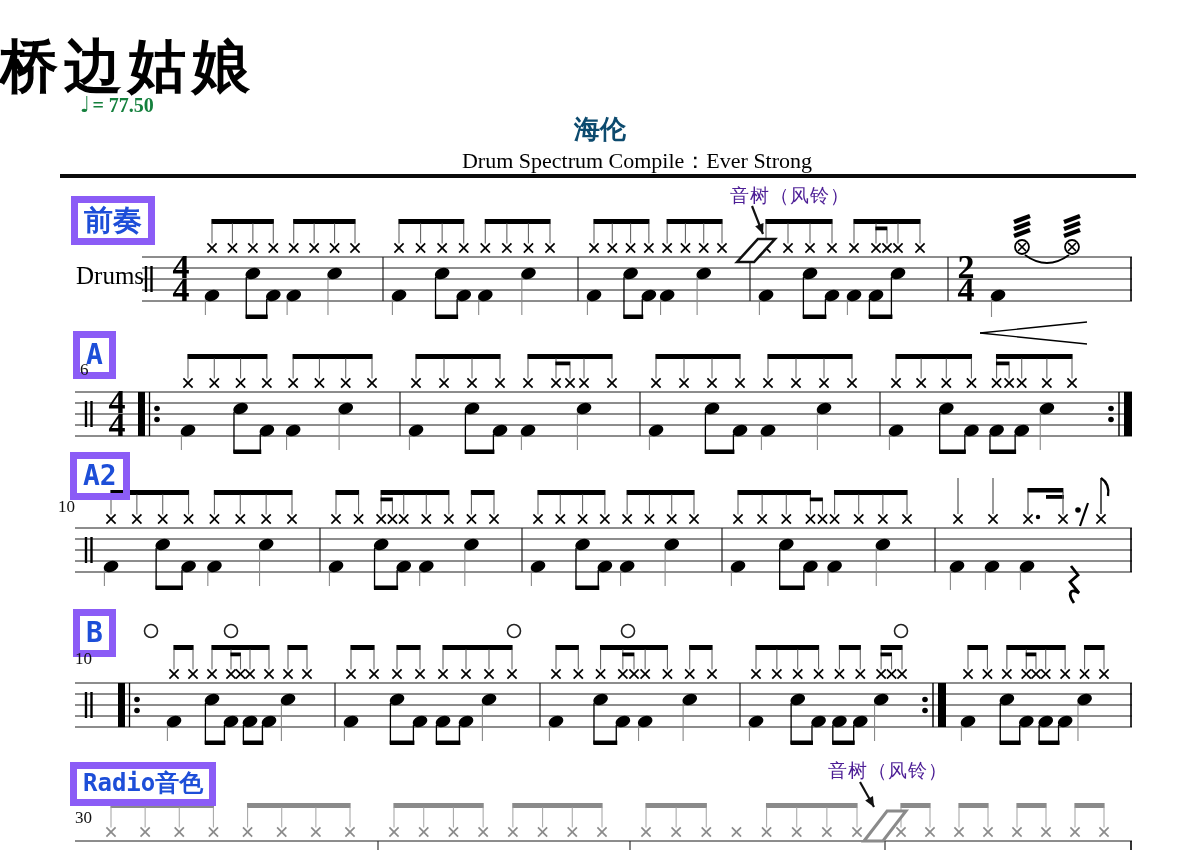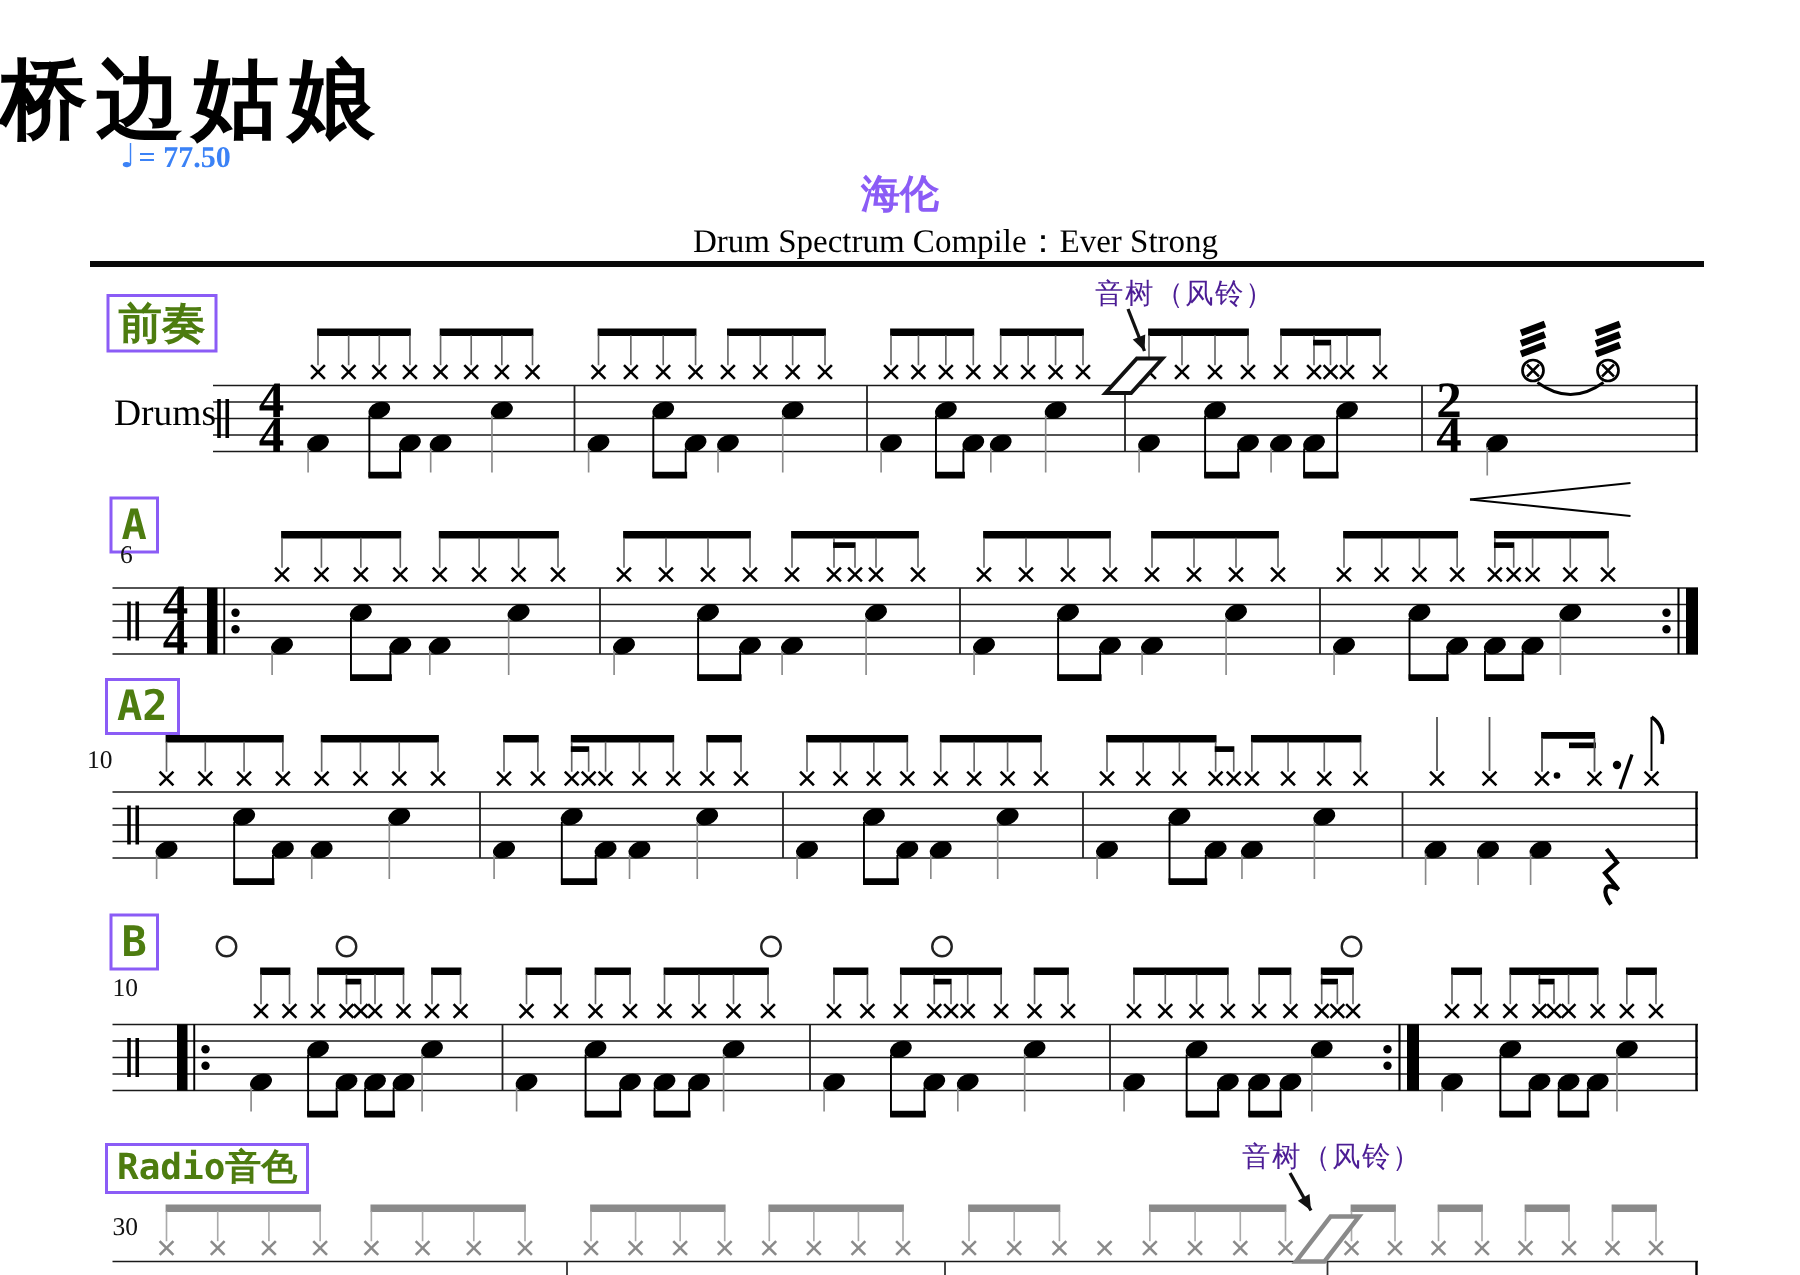--- a/index.html
+++ b/index.html
@@ -1,28 +1,28 @@
 <!DOCTYPE html>
 <html><head>
 <meta charset="utf-8">
 <style>
   html,body{margin:0;padding:0;background:#fff;}
   .page{position:relative;width:1200px;height:850px;background:#fff;overflow:hidden;
         font-family:"Liberation Serif",serif;}
-  .tempo{position:absolute;left:80px;top:92px;font-weight:bold;font-size:20px;color:#3b82f6;}
+  .tempo{position:absolute;left:80px;top:92px;font-weight:bold;font-size:20px;color:#15803d;}
   .tempo .tnote{font-family:"DejaVu Sans",sans-serif;font-size:22px;margin-right:2px;}
   .title{position:absolute;left:0;top:28px;width:100%;text-align:left;font-size:58px;
          font-weight:bold;letter-spacing:6px;color:#000;margin:0;}
   .artist{position:absolute;left:0;top:112px;width:100%;text-align:center;font-size:26px;
-          font-weight:bold;color:#8b5cf6;}
+          font-weight:bold;color:#0c4a6e;}
   .compile{position:absolute;left:0;top:146px;width:100%;text-align:center;font-size:22px;color:#000;padding-left:37px;}
   .rule{position:absolute;left:60px;top:174px;width:1076px;height:4px;background:#0a0a0a;}
   .drumslabel{position:absolute;left:76px;top:262px;font-size:25px;color:#000;}
   #score{position:absolute;left:0;top:0;}
-  .sec{position:absolute;border:2px solid #8b5cf6;color:#4d7c0f;font-weight:bold;
+  .sec{position:absolute;border:7px solid #8b5cf6;color:#1d4ed8;font-weight:bold;
        font-family:"DejaVu Sans Mono",monospace;padding:1px 6px;line-height:1.15;background:#fff0;}
   .mnum{position:absolute;font-size:17px;color:#111;font-family:"Liberation Serif",serif;}
   .ann{position:absolute;transform:translateX(-50%);font-size:19px;color:#4c1d95;
        font-family:Liberation Sans, sans-serif;white-space:nowrap;letter-spacing:1px;}
 </style>
 </head>
 <body>
 
 <div class="page">
   <div class="tempo">

